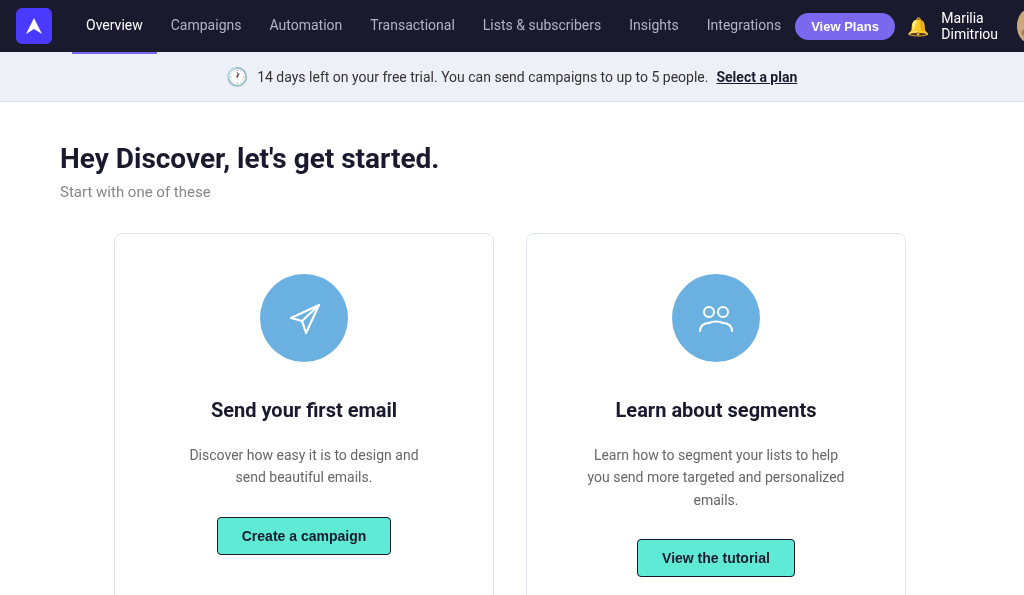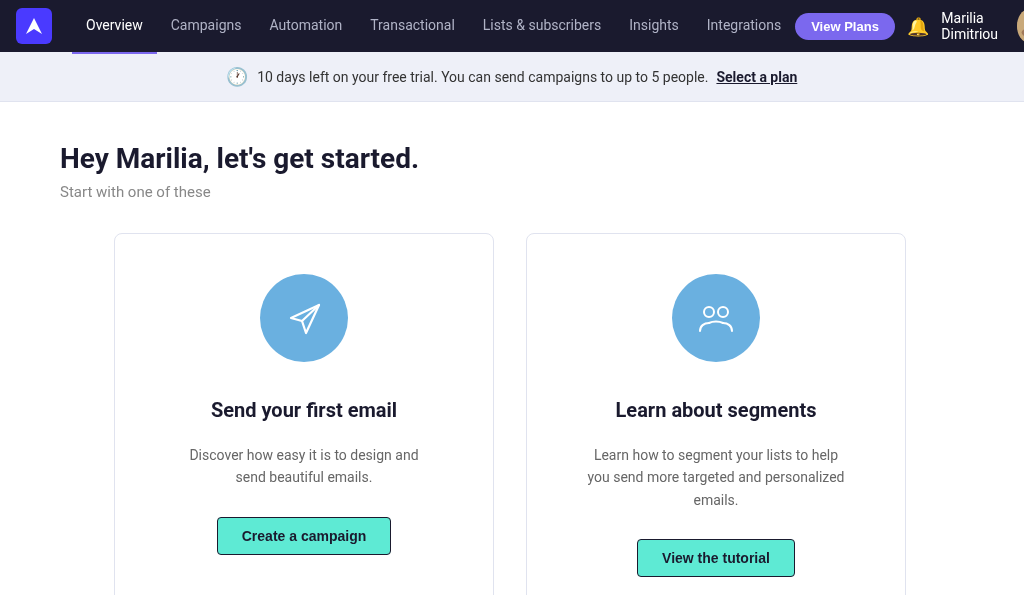--- a/index.html
+++ b/index.html
@@ -224,26 +224,26 @@
           <ellipse cx="16" cy="26" rx="9" ry="6" fill="#a0785a"></ellipse>
         </svg>
       </div>
 
     </div>
   </div>
 </nav>
 
 <div class="trial-banner">
   <span class="clock-icon">🕐</span>
-  <span class="trial-text">10 days left on your free trial. You can send campaigns to up to 5 people.</span>
+  <span class="trial-text">14 days left on your free trial. You can send campaigns to up to 5 people.</span>
   <a class="trial-link">Select a plan</a>
 </div>
 
 <div class="main-content">
-  <h1 class="greeting">Hey Marilia, let's get started.</h1>
+  <h1 class="greeting">Hey Discover, let's get started.</h1>
   <p class="subtitle">Start with one of these</p>
 
   <div class="cards-row">
 
     <div class="card">
       <div class="card-icon-circle">
 
         <svg viewBox="0 0 42 42" fill="none" xmlns="http://www.w3.org/2000/svg">
           <path d="M8 21L36 8L23 36L19 24L8 21Z" stroke="white" stroke-width="2.2" stroke-linejoin="round" fill="none"></path>
           <path d="M19 24L36 8" stroke="white" stroke-width="2.2" stroke-linecap="round"></path>

